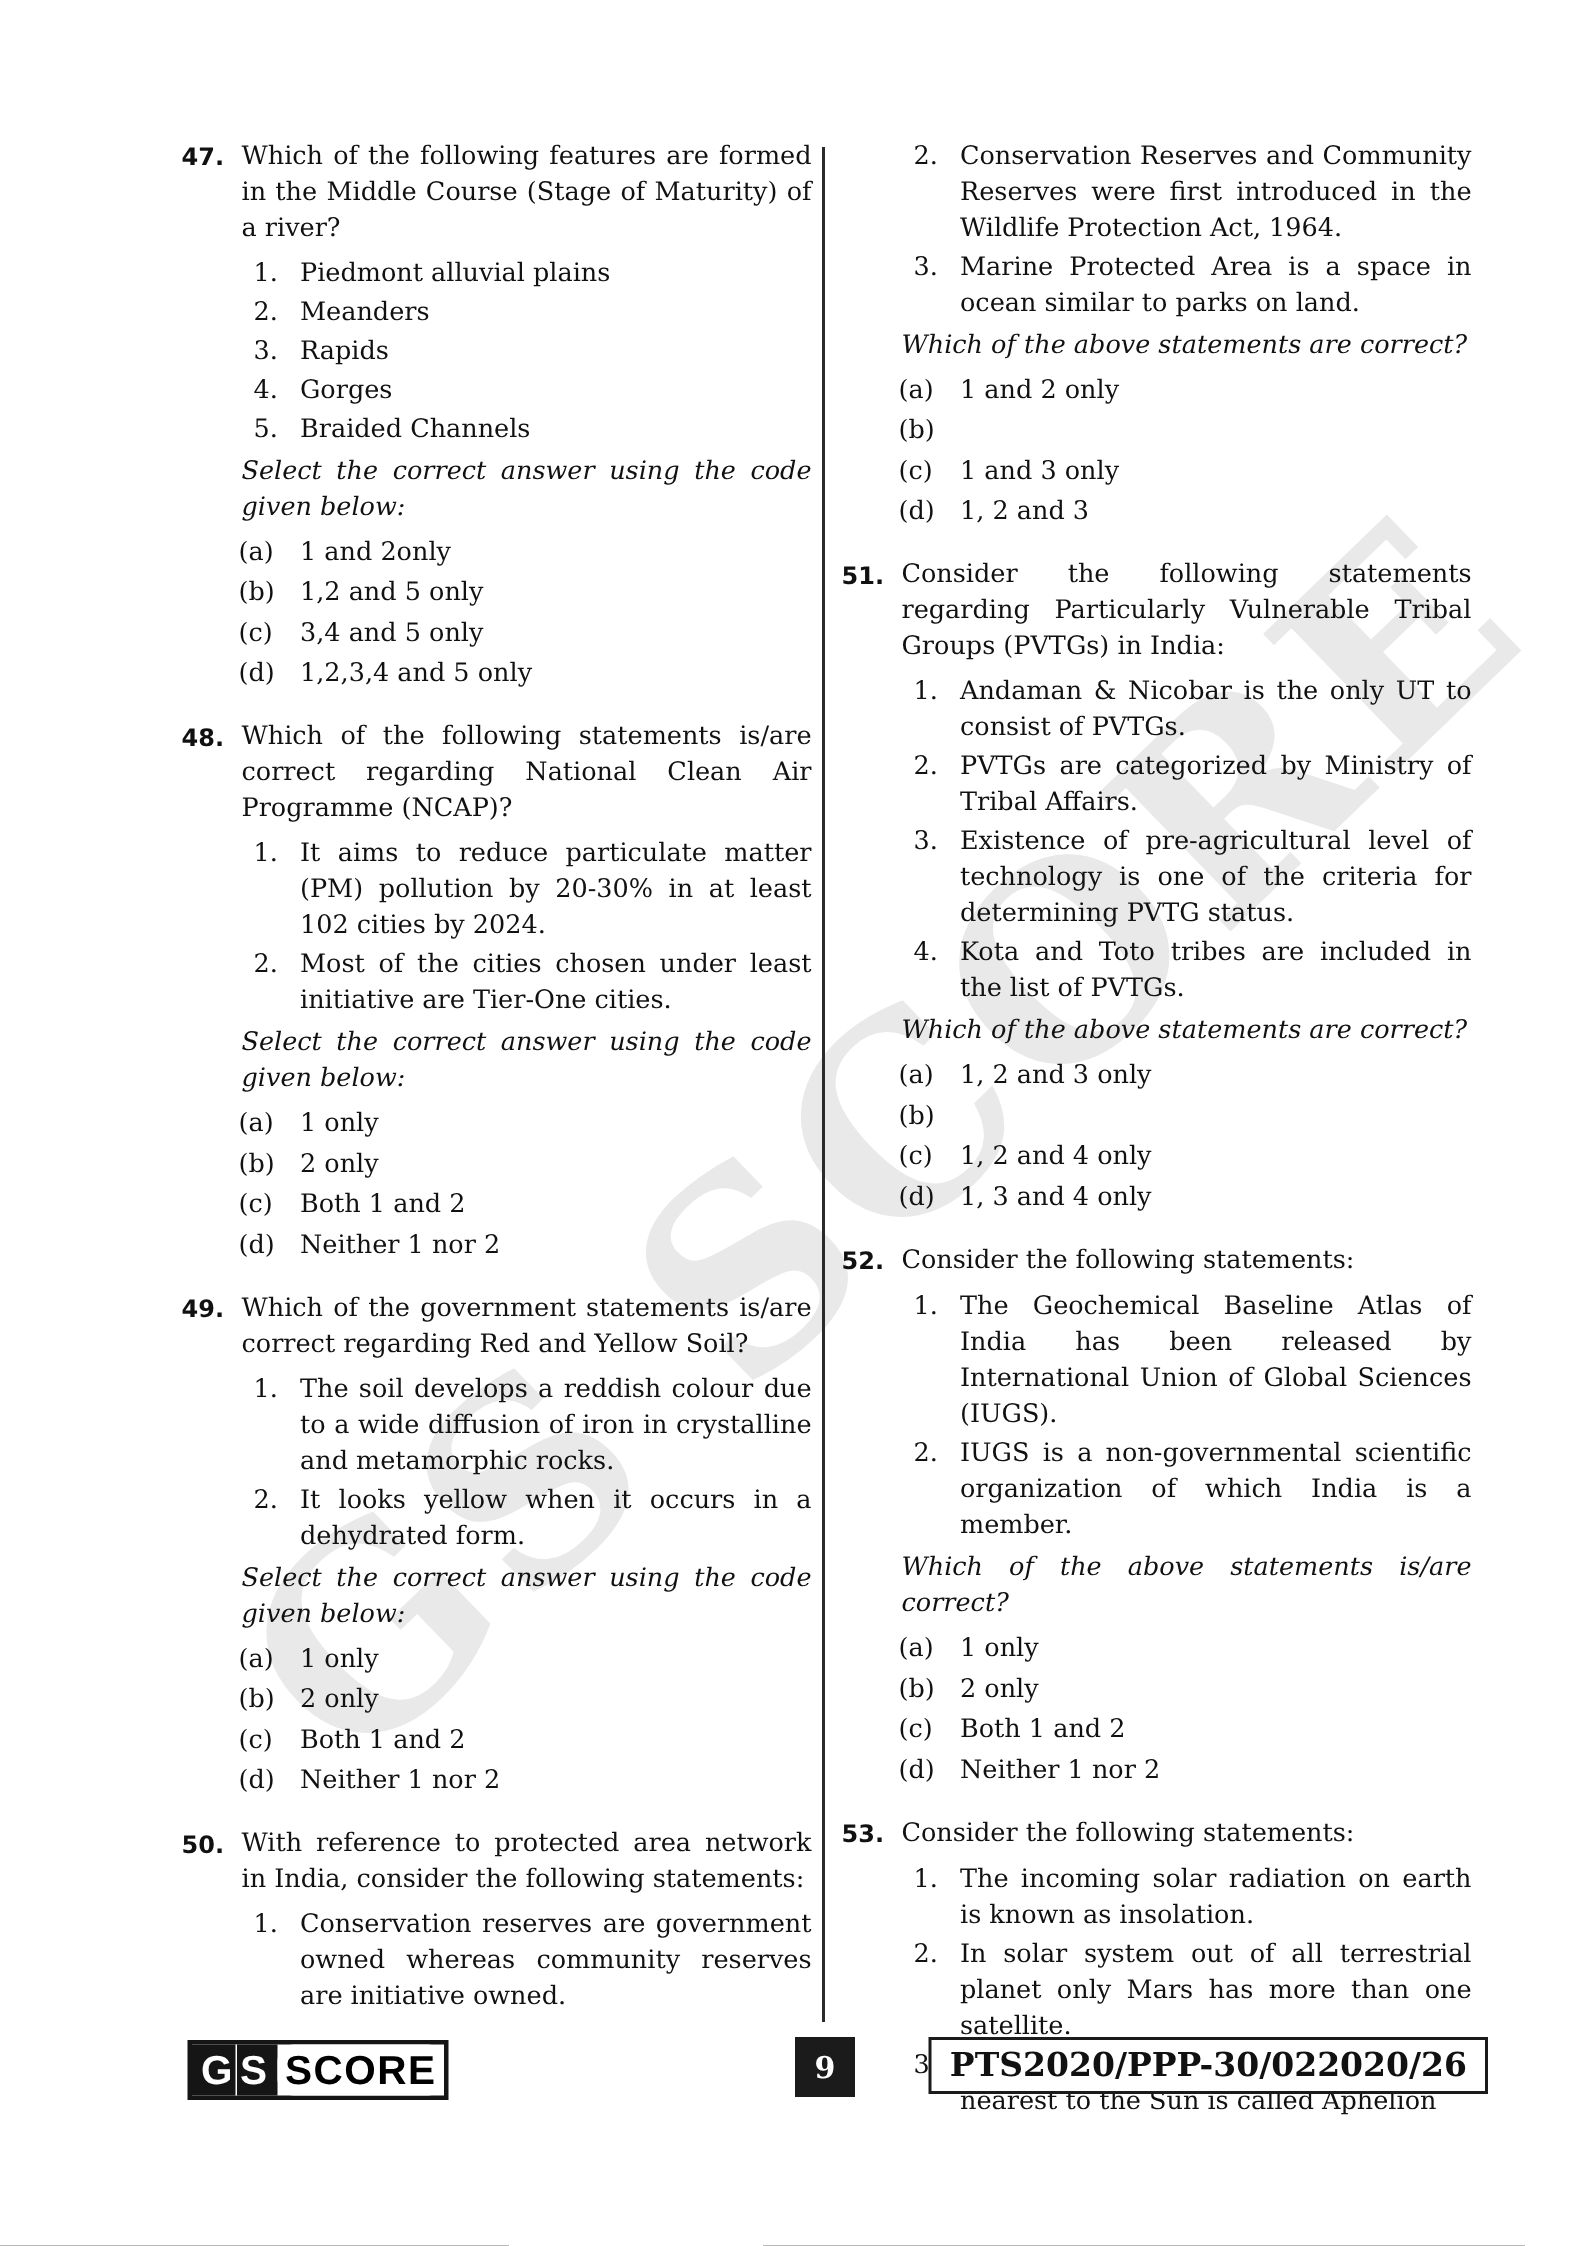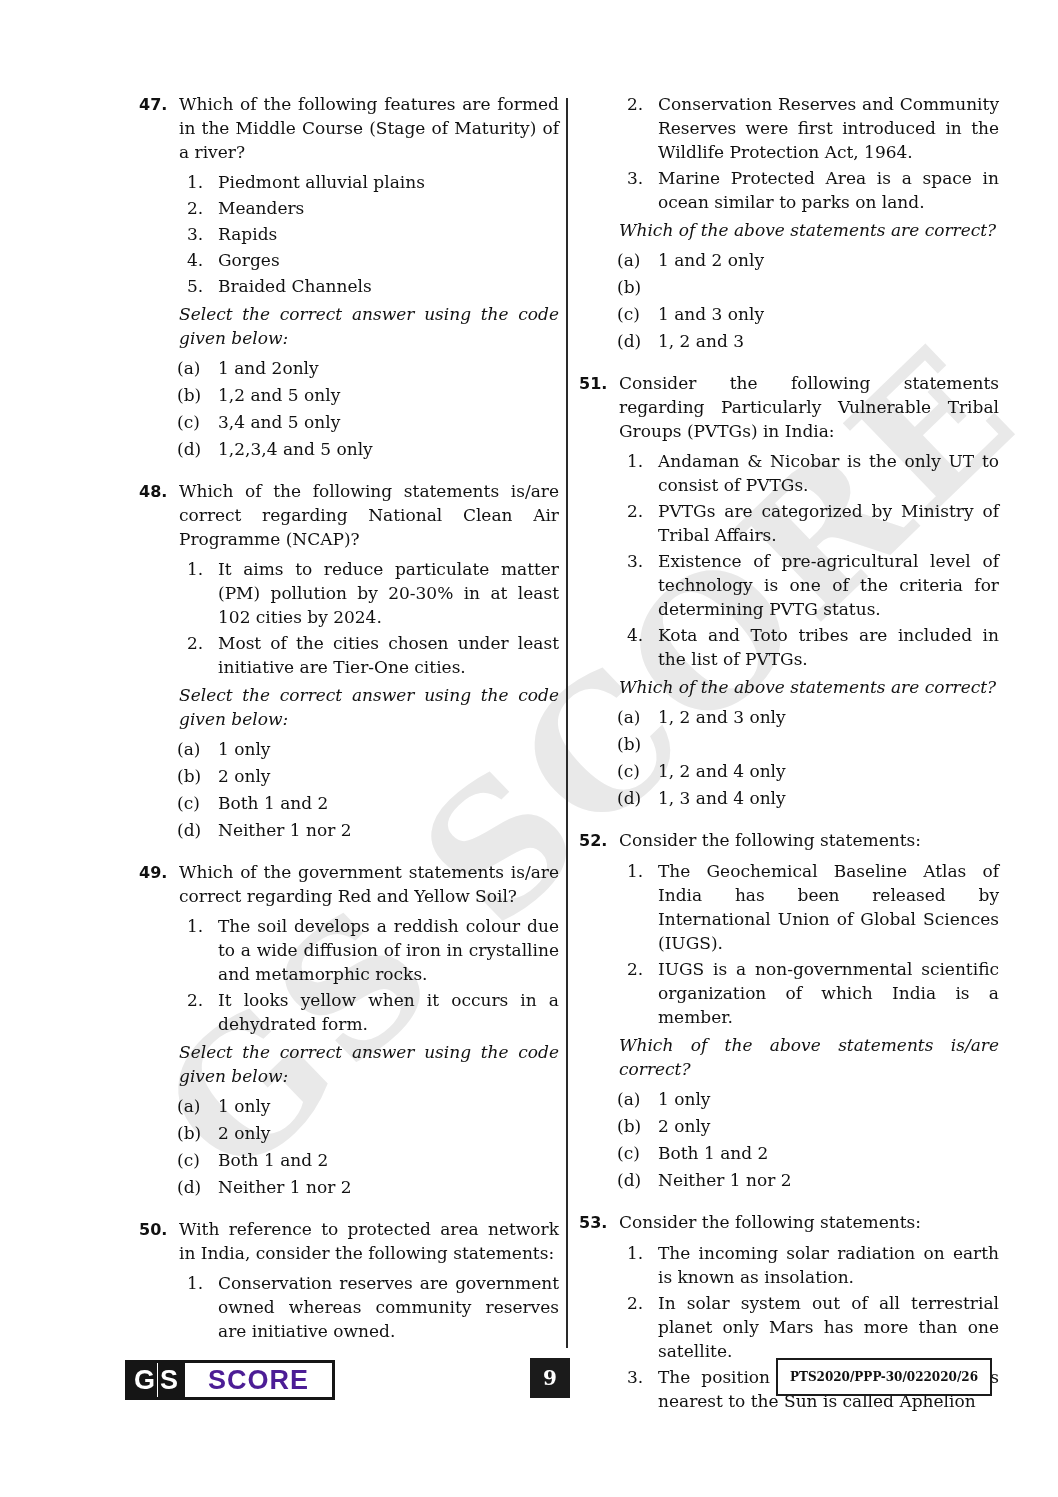--- a/index.html
+++ b/index.html
@@ -29,21 +29,21 @@
     font-weight: bold;
     font-size: 175px;
     letter-spacing: 8px;
     color: #e9e9e9;
     white-space: nowrap;
     z-index: 0;
     user-select: none;
   }
   .content {
     position: absolute;
-    left: 139px;
+    left: 121px;
     top: 92px;
     width: 860px;
     display: flex;
     z-index: 1;
   }
   .col { width: 420px; }
   .divider {
     width: 2px;
     flex: 0 0 2px;
     background: #2a2a2a;
@@ -84,22 +84,22 @@
   }
   .logo-gs {
     background: #151515;
     color: #fff;
     padding: 0 7px 0 6px;
     display: inline-flex;
   }
   .logo-s { border-left: 1px solid #ffffff; padding-left: 2px; margin-left: 2px; }
   .logo-score {
     background: #ffffff;
-    color: #4c1d95;
-    padding: 0 23px;
+    color: #000000;
+    padding: 0 5px;
     letter-spacing: 1px;
     border-radius: 11px;
   }
   .page-badge {
     position: absolute;
     left: 530px;
     top: 1358px;
     width: 40px;
     height: 40px;
     background: #1b1b1b;
@@ -112,21 +112,21 @@
     justify-content: center;
   }
   .code-box {
     position: absolute;
     right: 66px;
     top: 1358px;
     border: 2px solid #1b1b1b;
     padding: 5px 12px;
     font-family: "DejaVu Serif", serif;
     font-weight: bold;
-    font-size: 12px;
+    font-size: 22px;
     line-height: 24px;
     color: #111;
     background: #fff;
   }
 </style>
 </head>
 <body>
 
 <div class="page">
 

